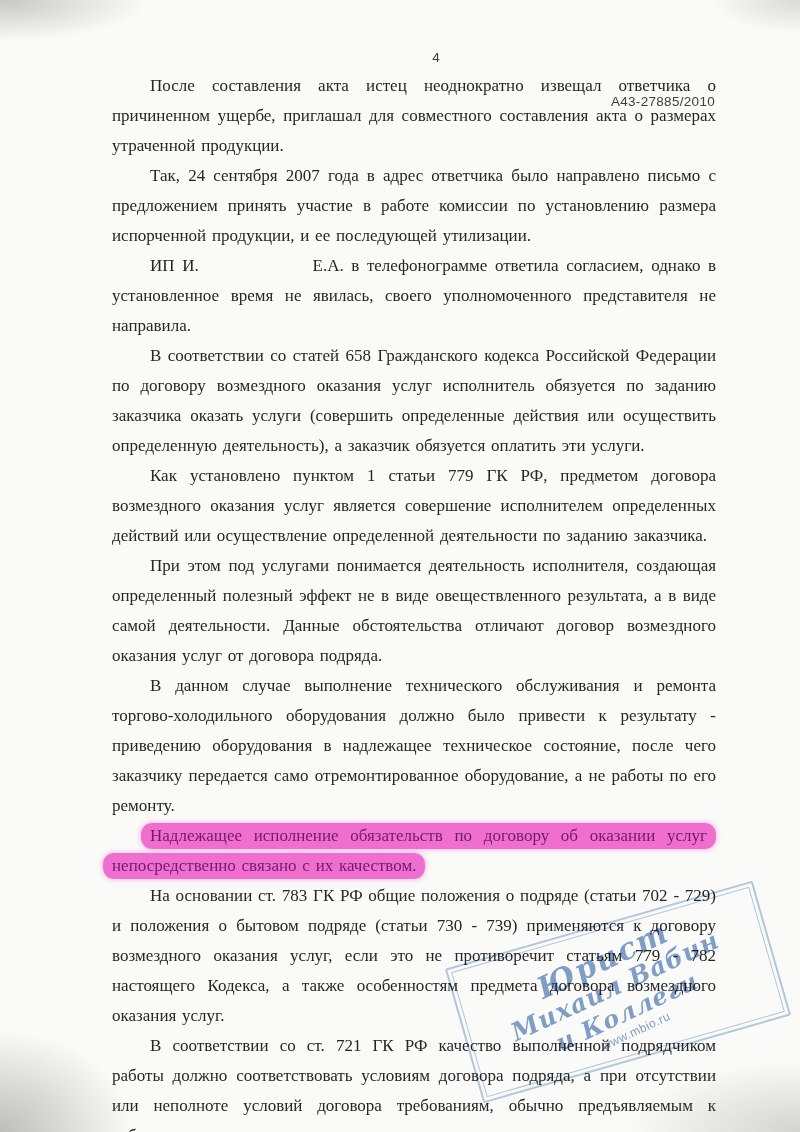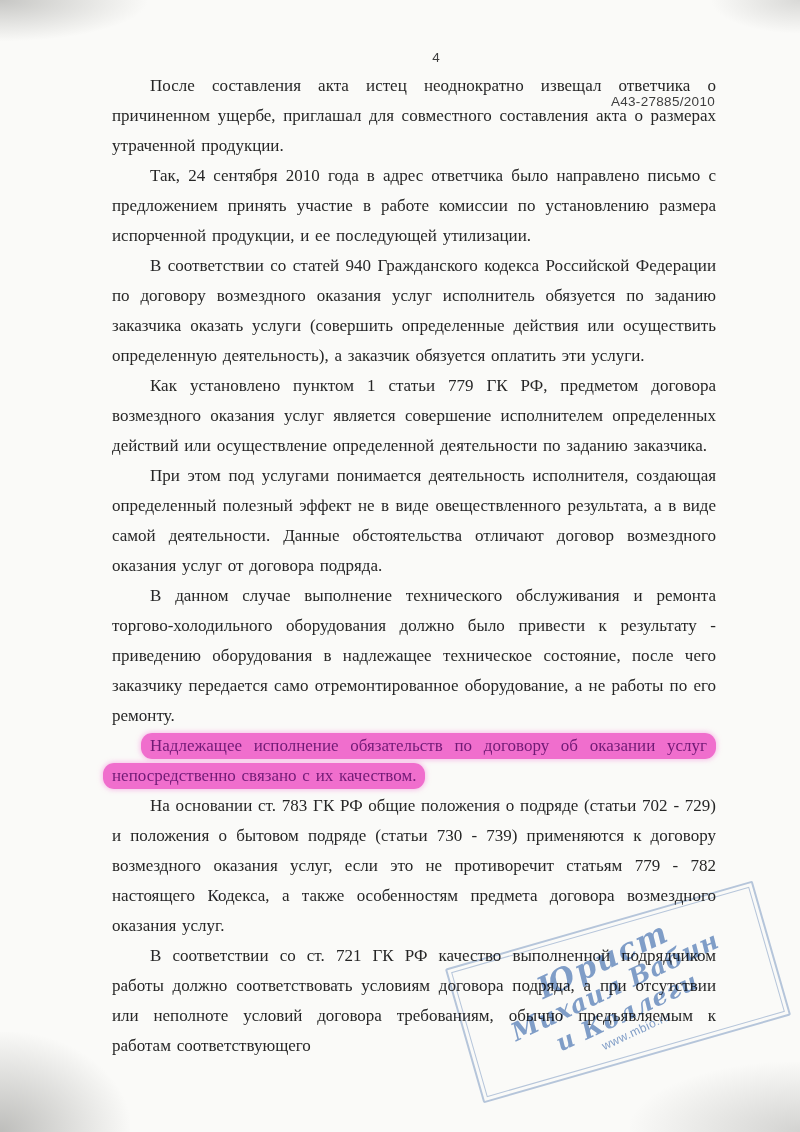--- a/index.html
+++ b/index.html
@@ -90,22 +90,23 @@
 <div class="corner c-bl"></div>
 <div class="corner c-br"></div>
 
 <div class="header">
   <span class="page-num">4</span>
   <span class="case-num">А43-27885/2010</span>
 </div>
 
 <div class="doc">
     <p class="para">После составления акта истец неоднократно извещал ответчика о причиненном ущербе, приглашал для совместного составления акта о размерах утраченной продукции.</p>
-    <p class="para">Так, 24 сентября 2010 года  в адрес ответчика было направлено письмо с предложением принять участие в работе комиссии по установлению размера испорченной продукции,  и ее последующей утилизации.</p>
-    <p class="para">В соответствии со статей 940 Гражданского кодекса Российской Федерации по договору возмездного оказания услуг исполнитель обязуется по заданию заказчика оказать услуги (совершить определенные действия или осуществить определенную деятельность), а заказчик обязуется оплатить эти услуги.</p>
+    <p class="para">Так, 24 сентября 2007 года  в адрес ответчика было направлено письмо с предложением принять участие в работе комиссии по установлению размера испорченной продукции,  и ее последующей утилизации.</p>
+    <p class="para">ИП И.&nbsp;&nbsp;&nbsp;&nbsp;&nbsp;&nbsp;&nbsp;&nbsp;&nbsp;&nbsp;&nbsp;&nbsp;&nbsp;&nbsp; Е.А. в телефонограмме ответила согласием, однако в установленное время не явилась, своего уполномоченного представителя не направила.</p>
+    <p class="para">В соответствии со статей 658 Гражданского кодекса Российской Федерации по договору возмездного оказания услуг исполнитель обязуется по заданию заказчика оказать услуги (совершить определенные действия или осуществить определенную деятельность), а заказчик обязуется оплатить эти услуги.</p>
     <p class="para">Как установлено пунктом 1 статьи 779 ГК РФ, предметом договора возмездного оказания услуг является совершение исполнителем определенных действий или осуществление определенной деятельности по заданию заказчика.</p>
     <p class="para">При этом под услугами понимается деятельность исполнителя, создающая определенный полезный эффект не в виде овеществленного результата, а в виде самой деятельности. Данные обстоятельства отличают договор возмездного оказания услуг от договора подряда.</p>
     <p class="para">В данном случае выполнение технического обслуживания и ремонта торгово-холодильного оборудования должно было привести к результату - приведению оборудования в надлежащее техническое состояние, после чего заказчику передается само отремонтированное оборудование, а не работы по его ремонту.</p>
     <p class="para"><span class="hl">Надлежащее исполнение обязательств по договору об оказании услуг непосредственно связано с их качеством.</span></p>
     <p class="para">На основании ст. 783 ГК РФ общие положения о подряде (статьи 702 - 729) и положения о бытовом подряде (статьи 730 - 739) применяются к договору возмездного оказания услуг, если это не противоречит статьям 779 - 782 настоящего Кодекса, а также особенностям предмета договора возмездного оказания услуг.</p>
     <p class="para">В соответствии со ст. 721 ГК РФ качество выполненной подрядчиком работы должно соответствовать условиям договора подряда, а при отсутствии или неполноте условий договора требованиям, обычно предъявляемым к работам соответствующего</p>
   </div>
 
 <div class="stamp">
   <div class="stamp-inner">

